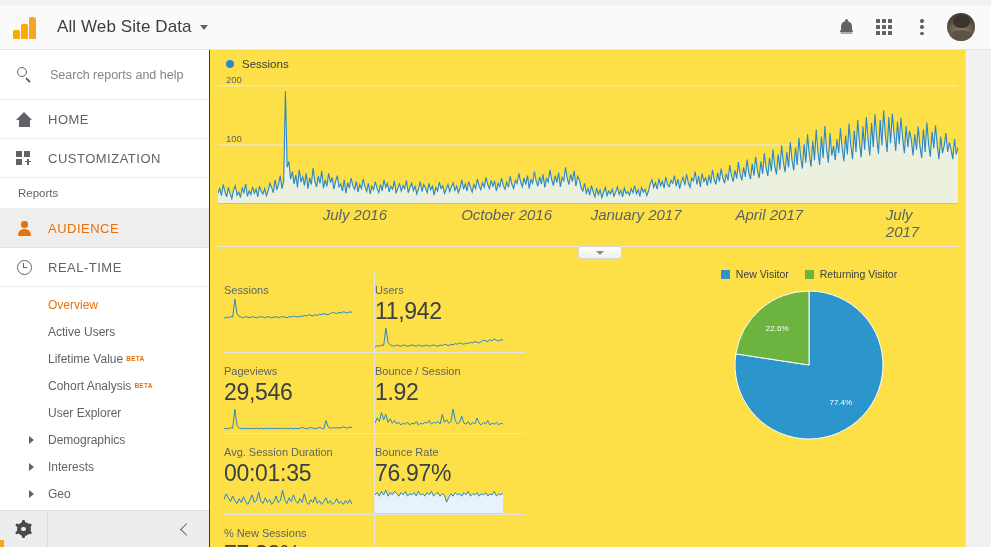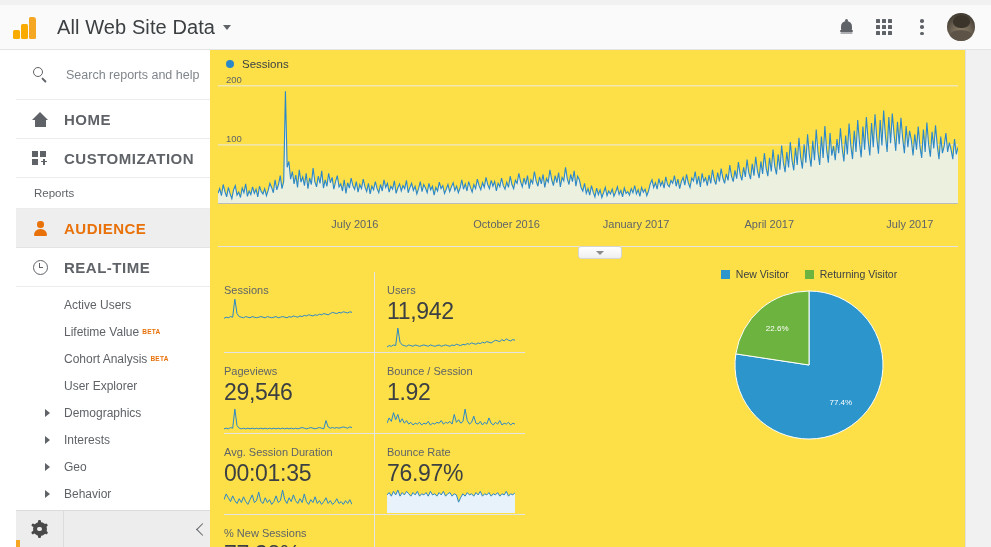--- a/index.html
+++ b/index.html
@@ -52,21 +52,21 @@
     display: block;
     border-radius: 1.5px;
     background: #f9ab00;
   }
   .ga-logo i.b1 { left: 0px;  bottom: 1px; width: 7px;  height: 9px;  background:#f9ab00; }
   .ga-logo i.b2 { left: 8px;  bottom: 1px; width: 7px;  height: 15px; background:#f9ab00; }
   .ga-logo i.b3 { left: 16px; bottom: 1px; width: 7px;  height: 22px; background:#f5a623;
                   border-top-right-radius:3px; }
   .acct-title {
     margin-left: 14px;
-    font-size: 20px;
+    font-size: 17px;
     color: #3c4043;
     letter-spacing: .1px;
     white-space: nowrap;
   }
   .caret-down {
     margin-left: 8px;
     width: 0; height: 0;
     border-left: 4.5px solid transparent;
     border-right: 4.5px solid transparent;
     border-top: 5px solid #5f6368;
@@ -158,21 +158,21 @@
     position: absolute;
     left: 3px; bottom: 0px;
     width: 22px; height: 11px;
     border-radius: 50% 50% 0 0;
     background: #5d5347;
   }
 
   
   .sidebar {
     position: absolute;
-    top: 50px; left: 16px;
+    top: 50px; left: 0;
     width: 209px;
     height: 497px;
     background: #ffffff;
     border-right: 4px solid #0c4a6e;
     overflow: hidden;
   }
   .search-row {
     height: 49px;
     display: flex;
     align-items: center;
@@ -227,24 +227,23 @@
     cursor: pointer;
   }
   .nav-main .ic {
     width: 48px;
     display: flex;
     align-items: center;
     justify-content: center;
     flex: 0 0 auto;
   }
   .nav-main .lbl {
-    font-size: 15px;
+    font-size: 13px;
     letter-spacing: .5px;
     color: #5f6368;
-    font-weight: bold;
   }
   .home-ic {
     position: relative;
     width: 16px; height: 15px;
   }
   .home-ic:before {
     content: "";
     position: absolute;
     left: 0; top: 0;
     border-left: 8px solid transparent;
@@ -486,24 +485,25 @@
     font-size: 9.5px;
     color: #5f6368;
   }
   .xlabels {
     position: relative;
     height: 16px;
     width: 740px;
   }
   .xlabels span {
     position: absolute;
-    font-size: 11px;
+    font-size: 15px;
     color: #5f6368;
     transform: translateX(-50%);
-    top: 14px;
+    top: 2px;
+    font-style: italic;
   }
   .sep-line {
     position: absolute;
     left: 8px;
     width: 740px;
     height: 1px;
     background: #e4e4e4;
   }
   .drag-handle {
     position: absolute;
@@ -537,21 +537,20 @@
   }
   .card {
     width: 150px;
     box-sizing: border-box;
     padding-right: 10px;
     position: relative;
     padding-top: 12px;
   }
   .card + .card {
     border-left: 1px solid #e4e4e4;
-    padding-left: 12px;
   }
   .card .clabel {
     font-size: 11px;
     color: #5f6368;
     white-space: nowrap;
   }
   .card .cvalue {
     font-size: 23px;
     color: #3c4043;
     margin-top: 1px;
@@ -683,20 +682,23 @@
     </div>
 
     <div class="nav-main">
       <div class="ic">
           <span class="clock-ic"></span>
         </div>
       <div class="lbl">REAL-TIME</div>
     </div>
 
     <div class="sub-list">
+      <div class="sub-item selected">
+        <span>Overview</span>
+      </div>
       <div class="sub-item">
         <span>Active Users</span>
       </div>
       <div class="sub-item">
         <span>Lifetime Value</span>
         <span class="beta">BETA</span>
       </div>
       <div class="sub-item">
         <span>Cohort Analysis</span>
         <span class="beta">BETA</span>

